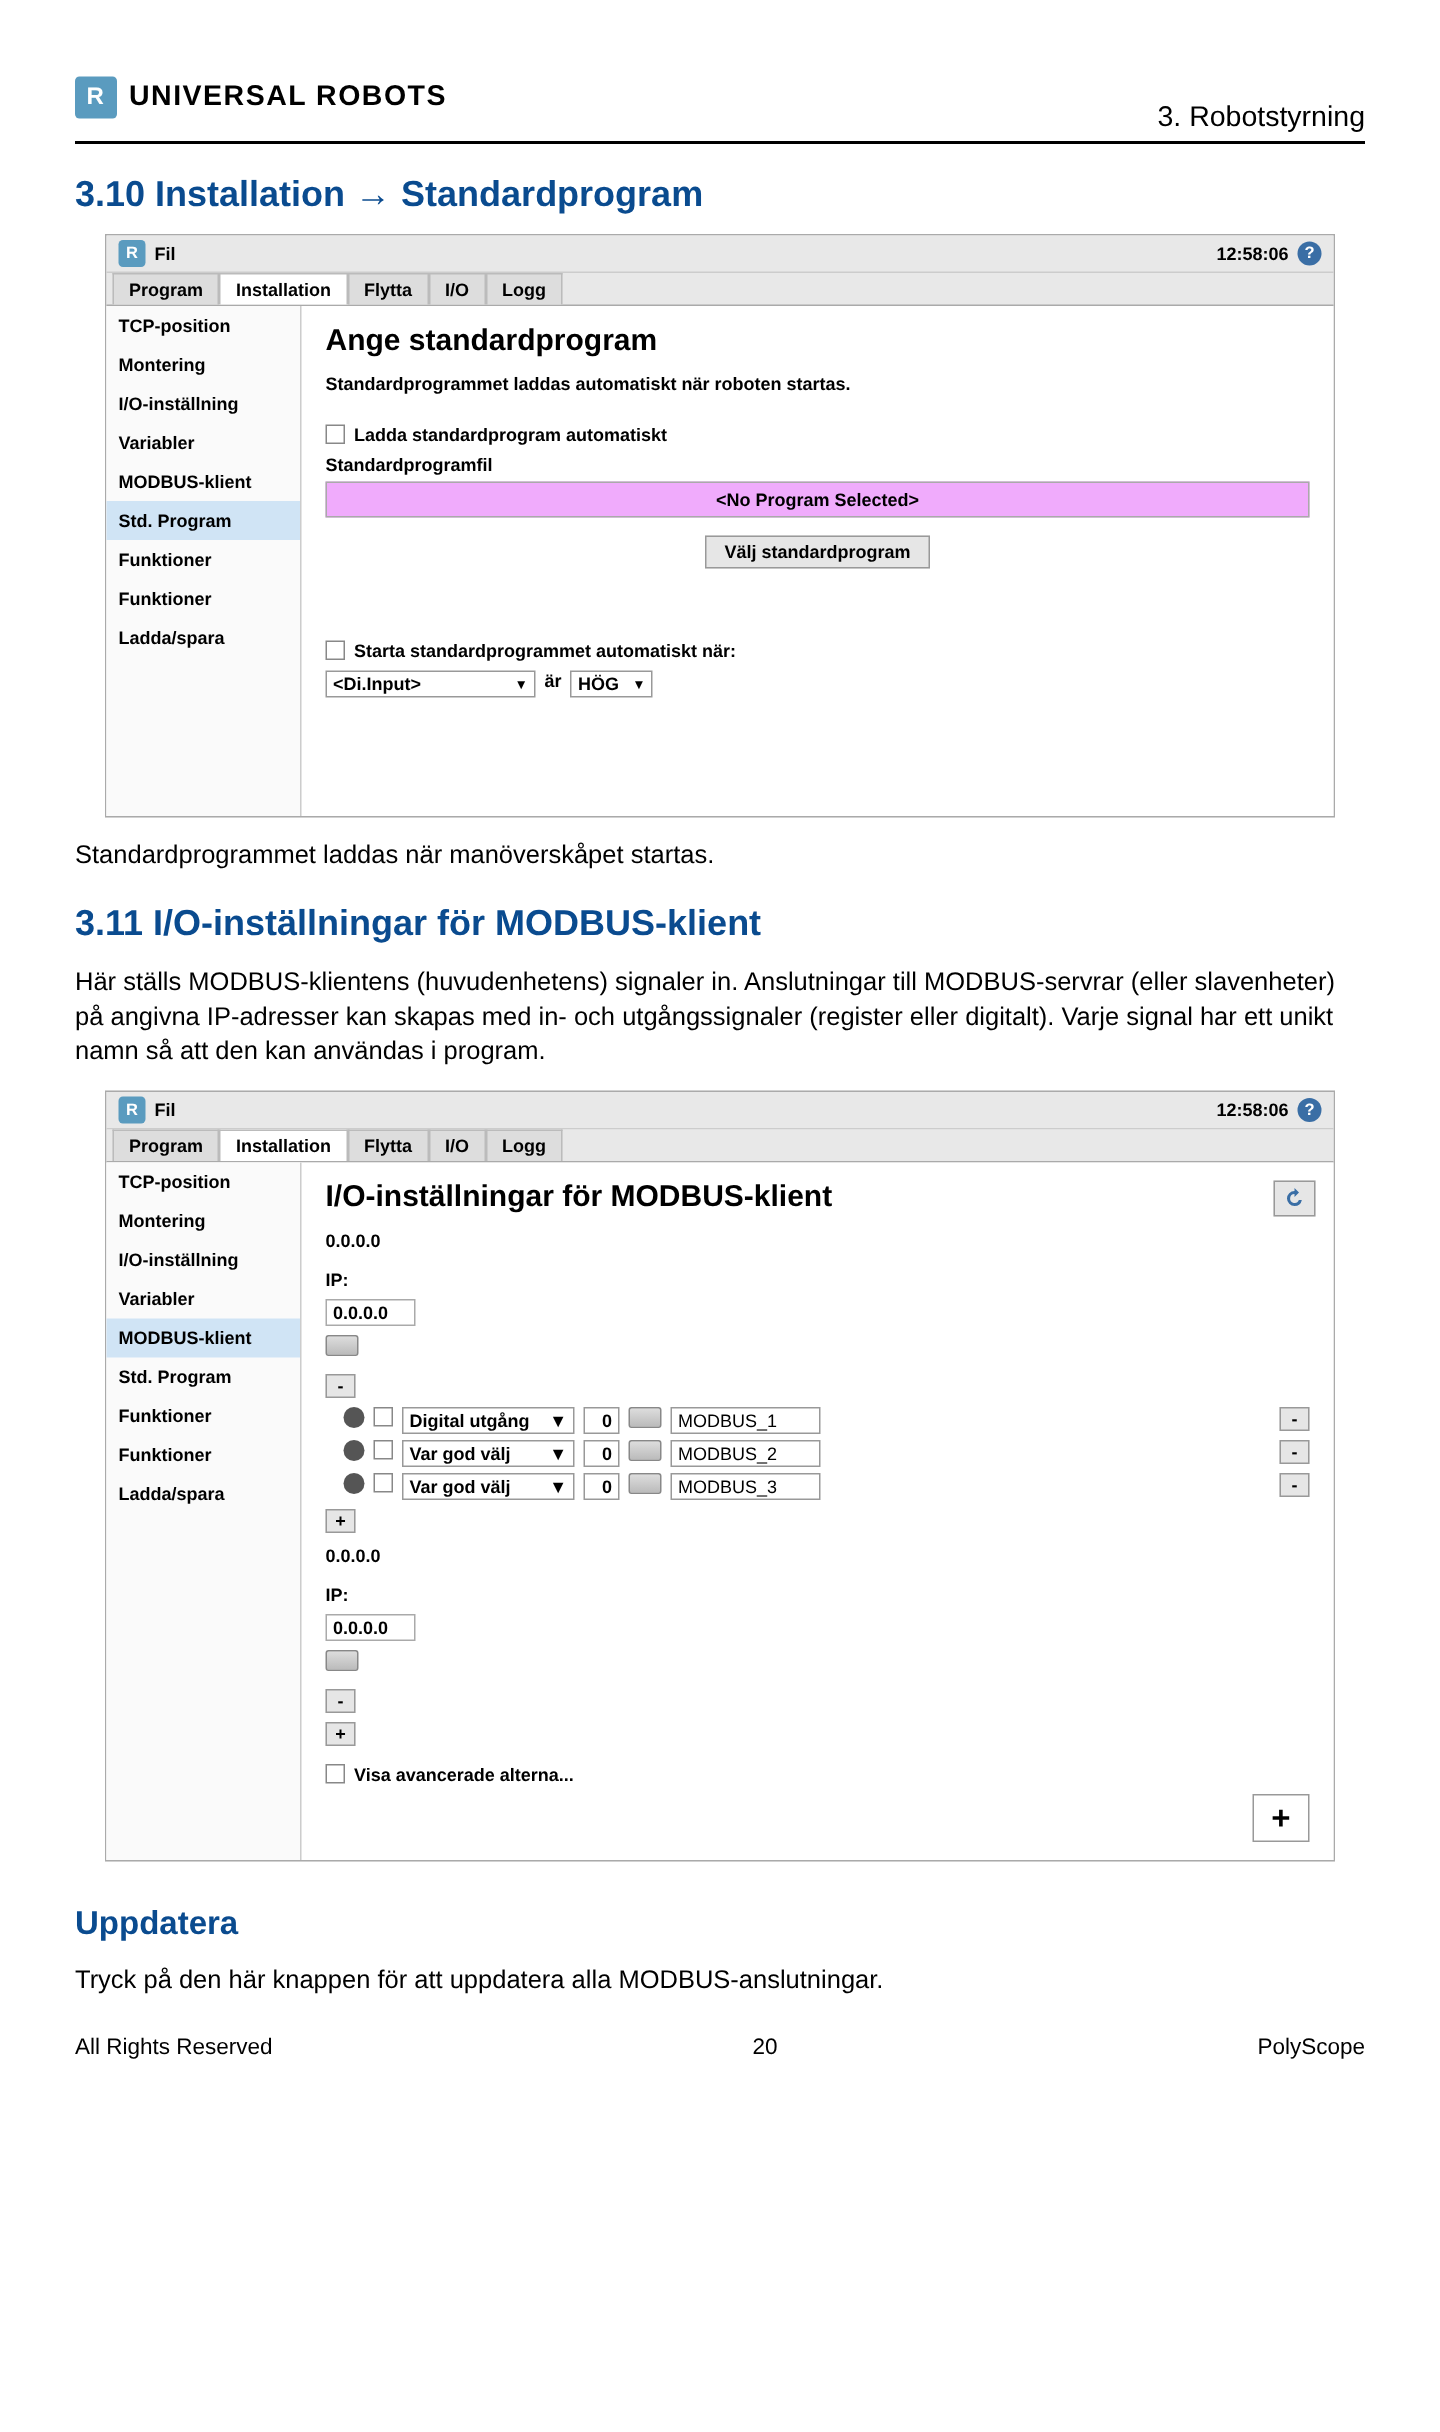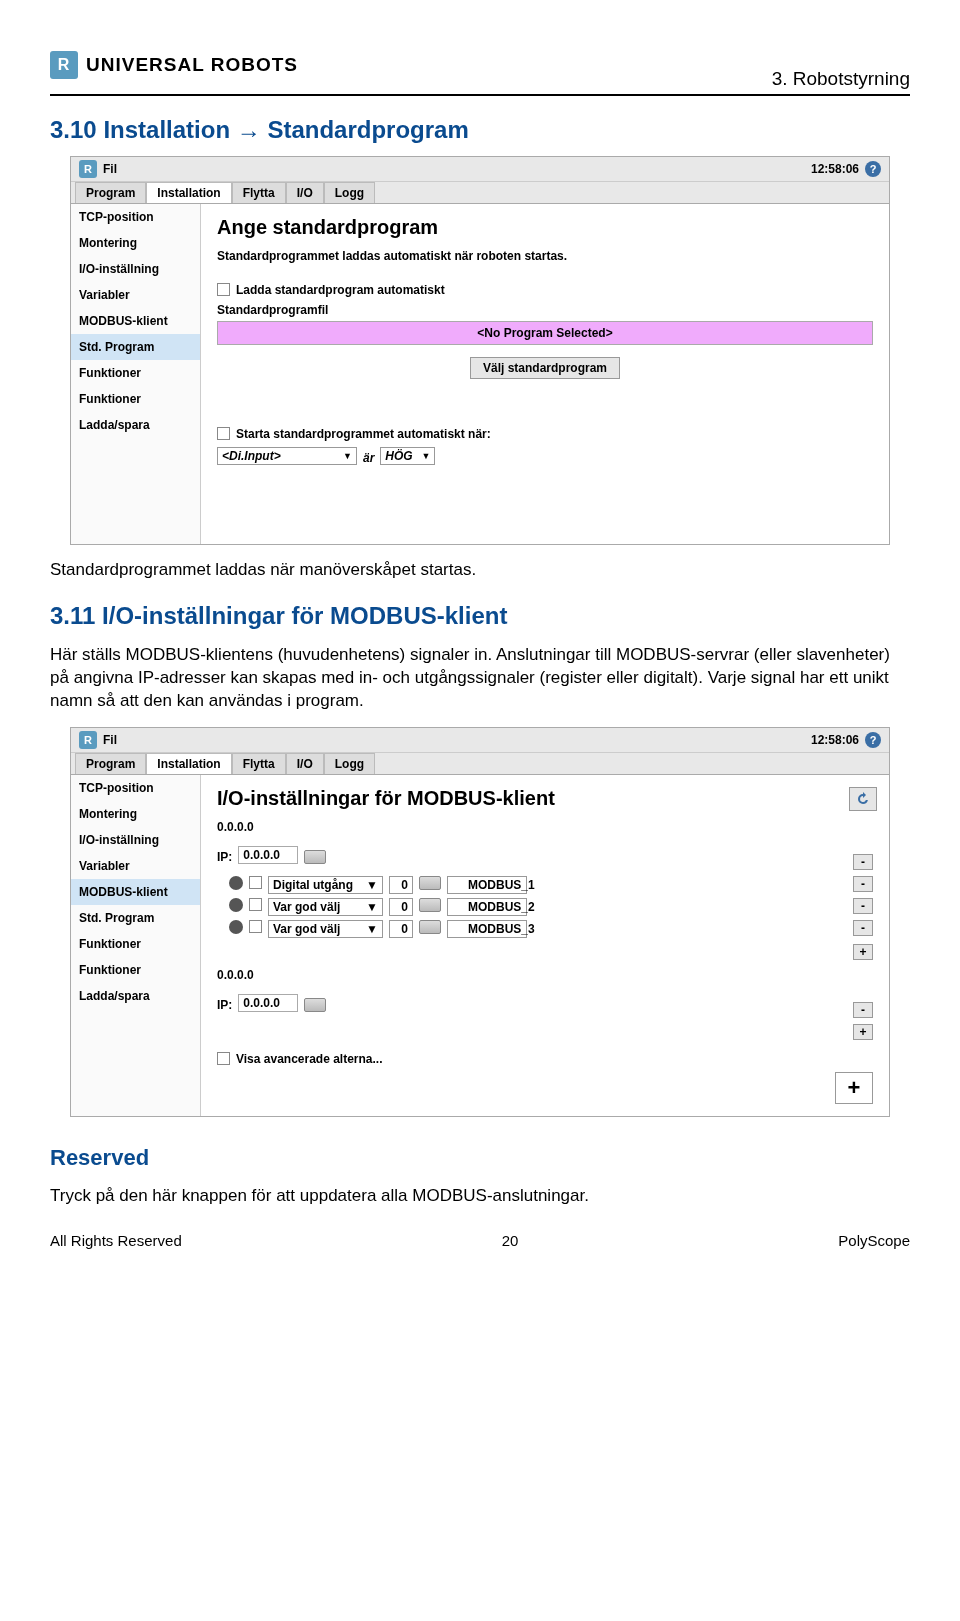--- a/index.html
+++ b/index.html
@@ -26,34 +26,34 @@
   .side-item.active { background:#d0e4f5; }
   .main { flex:1; padding: 12px 16px; position:relative; }
   .main h2 { font-size: 20px; margin-bottom: 10px; font-weight:bold; }
   .desc { font-size:12px; margin-bottom: 18px; line-height:1.3; font-weight:bold; }
   .chk-row { display:flex; align-items:center; gap:6px; margin:6px 0; font-weight:bold; }
   .chk-box { width:13px; height:13px; border:1px solid #888; background:#fff; }
   .lbl { font-weight:bold; margin-top:6px; display:block; font-size:12px; }
   .inset-box { border:1px solid #aaa; background:#f0abfc; padding:4px 8px; margin: 4px 0 10px; text-align:center; font-weight:bold; }
   .btn { display:inline-block; border:1px solid #999; background:#e6e6e6; padding:3px 12px; font-weight:bold; cursor:default; }
   .center { text-align:center; margin: 12px 0; }
-  .row-ctrl { display:flex; align-items:flex-end; gap:6px; margin:3px 0;font-style:italic; }
+  .row-ctrl { display:flex; align-items:flex-start; gap:6px; margin:3px 0; }
   .sel { border:1px solid #999; background:#fff; padding:1px 4px; display:inline-flex; align-items:center; gap:4px; font-weight:bold; min-width:80px; justify-content:space-between; }
   .sel .caret { font-size:9px; }
   .ip-field { border:1px solid #aaa; background:#fff; padding:1px 4px; width:60px; font-weight:bold; }
   .kbd-icon { width:22px; height:14px; border:1px solid #888; background:linear-gradient(#ddd,#bbb); display:inline-block; border-radius:2px; }
   .status-dot { width:14px; height:14px; border-radius:50%; background:#555; display:inline-block; }
   .num-field { border:1px solid #999; background:#fff; padding:1px 4px; width:24px; text-align:right; font-weight:bold; }
-  .name-field { border:1px solid #999; background:#fff; padding:1px 20px; width:80px; font-weight:bold; }
+  .name-field { border:1px solid #999; background:#fff; padding:1px 4px; width:100px; font-weight:normal; }
   .small-btn { border:1px solid #999; background:#e6e6e6; width:20px; text-align:center; font-weight:bold; cursor:default; }
   .big-plus { border:1px solid #999; background:#fff; width:38px; height:32px; display:flex; align-items:center; justify-content:center; font-size:22px; font-weight:bold; cursor:default; margin-left:auto; }
   .refresh-btn { position:absolute; top:12px; right:12px; width:28px; height:24px; border:1px solid #999; background:#e6e6e6; display:flex; align-items:center; justify-content:center; cursor:default; }
   .signal-row { display:flex; align-items:flex-start; gap:6px; margin:4px 0; padding-left: 12px; }
   .signal-sel { border:1px solid #999; background:#fff; padding:1px 4px; width:115px; display:flex; justify-content:space-between; align-items:center; font-weight:bold; }
-  .ip-row { display:flex; align-items:flex-end; gap:6px; margin: 6px 0; font-weight:bold; }
+  .ip-row { display:flex; align-items:flex-start; gap:6px; margin: 6px 0; font-weight:bold;flex-direction:column; }
   .group-label { font-weight:bold; margin: 8px 0 2px; }
   
   .sub-heading { color:#0a4b8f; font-size:22px; font-weight:600; margin: 28px 0 6px; }
   
   .footer { display:flex; justify-content:space-between; font-size:15px; margin-top: 24px; }
 </style>
 </head>
 <body>
 
 <div class="page">
@@ -241,21 +241,21 @@
           <span class="chk-box"></span>
           <span>Visa avancerade alterna...</span>
         </div>
         <div style="display:flex; justify-content:flex-end; margin-top:6px">
           <span class="big-plus">+</span>
         </div>
       </div>
     </div>
   </div>
 
-  <div class="sub-heading">Reserved</div>
+  <div class="sub-heading">Uppdatera</div>
   <p class="body-text">Tryck på den här knappen för att uppdatera alla MODBUS-anslutningar.</p>
 
   <div class="footer">
     <span>All Rights Reserved</span>
     <span>20</span>
     <span>PolyScope</span>
   </div>
 </div>
 
 </body></html>

